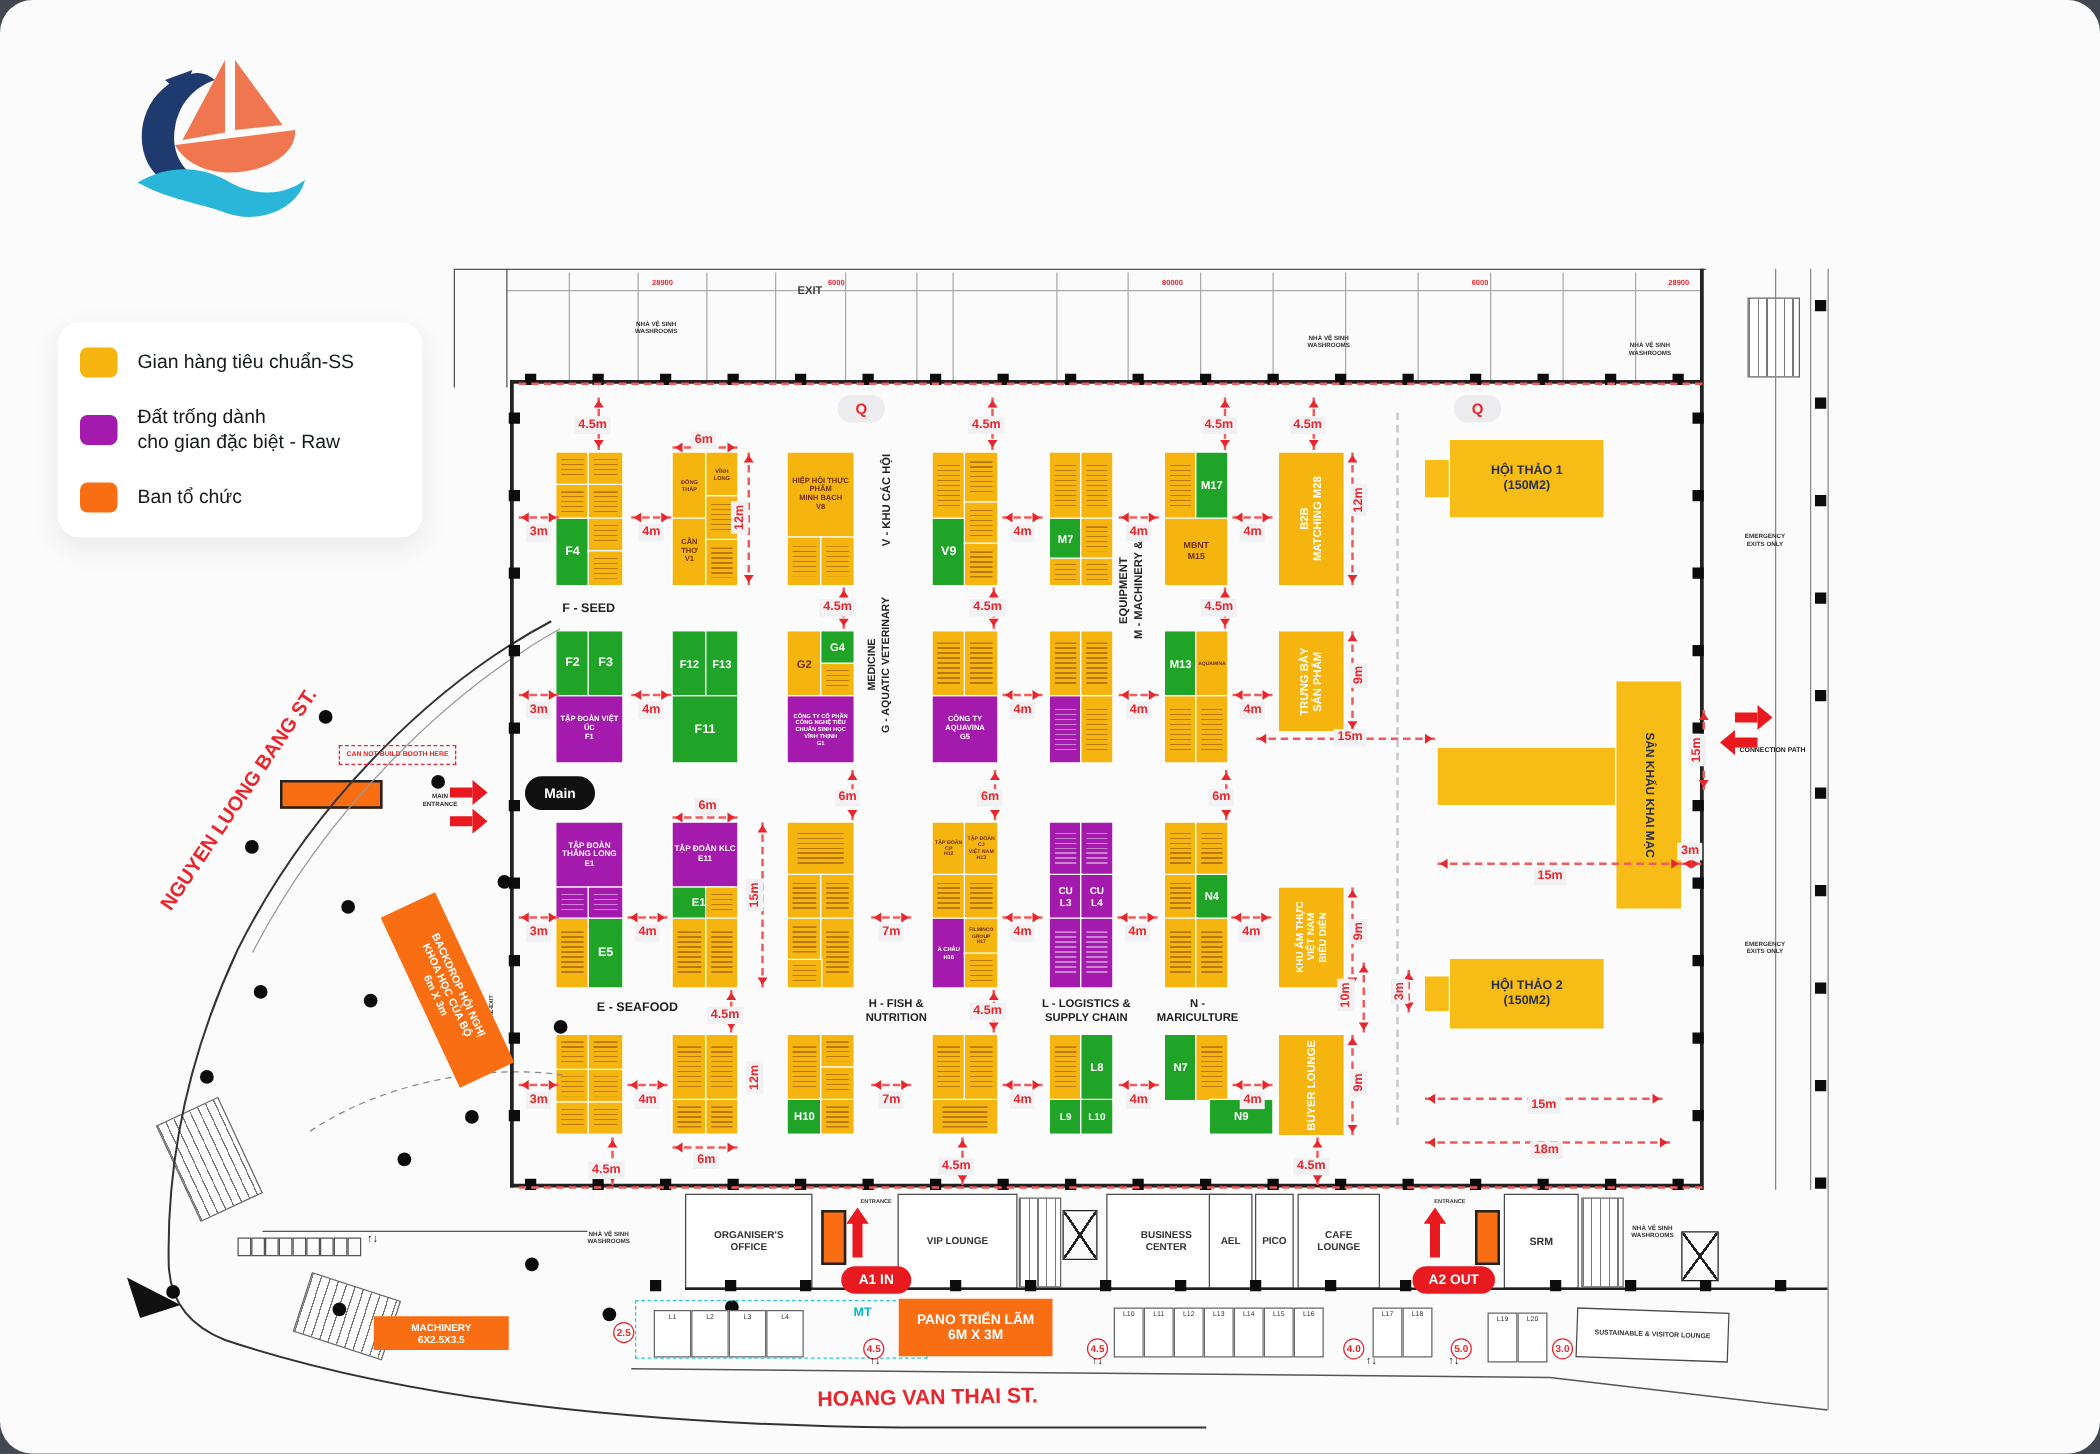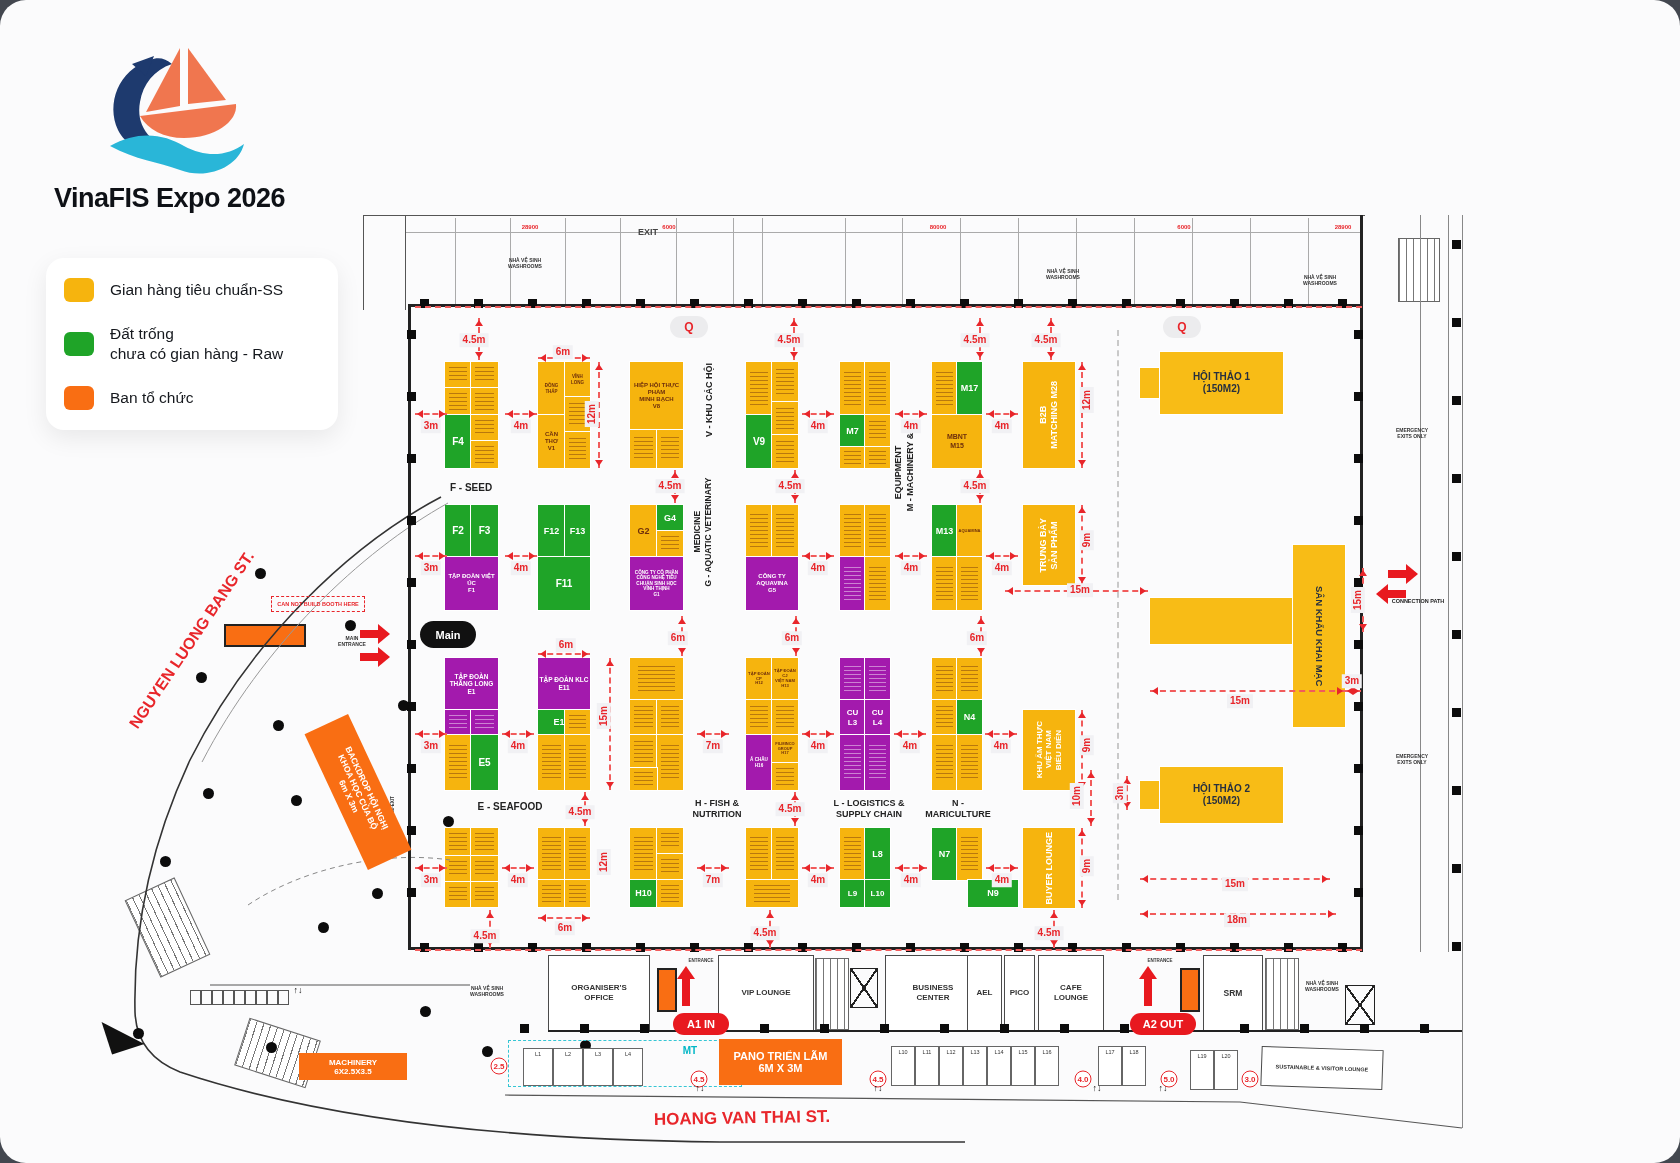--- a/index.html
+++ b/index.html
@@ -62,31 +62,30 @@
 <div id="canvas">
 
   <svg id="logo" viewBox="0 0 170 140">
     <path d="M62,18 C30,28 18,62 30,88 C40,108 66,116 84,108 C60,100 48,82 52,60 C55,42 66,28 84,22 C77,16 70,15 62,18 Z" fill="#1E3A6E"></path>
     <path d="M44,22 L66,14 L58,34 Z" fill="#1E3A6E"></path>
     <path d="M92,6 L92,64 L58,70 Z" fill="#F0764F"></path>
     <path d="M100,6 L100,62 L138,58 Z" fill="#F0764F"></path>
     <path d="M52,74 L148,62 C150,80 126,96 96,96 C76,96 60,88 52,74 Z" fill="#F0764F"></path>
     <path d="M22,104 C50,88 76,92 96,104 C118,116 140,114 156,102 C150,126 118,138 92,128 C70,120 48,118 22,104 Z" fill="#29B6D8"></path>
   </svg>
-  <div id="title">VinaFIS Expo 2026</div>
 
   <div id="legend">
       <div class="lg-item">
         <div class="lg-sw" style="background: rgb(246, 180, 14);"></div>
         <div class="lg-tx">Gian hàng tiêu chuẩn-SS</div>
       </div>
       <div class="lg-item">
-        <div class="lg-sw" style="background: rgb(31, 164, 40);"></div>
-        <div class="lg-tx">Đất trống
-chưa có gian hàng - Raw</div>
+        <div class="lg-sw" style="background: rgb(163, 26, 173);"></div>
+        <div class="lg-tx">Đất trống dành
+cho gian đặc biệt - Raw</div>
       </div>
       <div class="lg-item">
         <div class="lg-sw" style="background: rgb(249, 110, 19);"></div>
         <div class="lg-tx">Ban tổ chức</div>
       </div>
     </div>
 
   <svg width="1680" height="1163" style="position:absolute;left:0;top:0;z-index:1">
     <path d="M441,497 C350,545 250,640 190,760 C155,835 133,920 135,1012 C136,1040 150,1060 180,1072 C330,1122 520,1140 720,1142 L965,1142" fill="none" stroke="#333" stroke-width="1.6"></path>
     <path d="M448,503 C360,552 262,646 202,762" fill="none" stroke="#999" stroke-width="1"></path>

